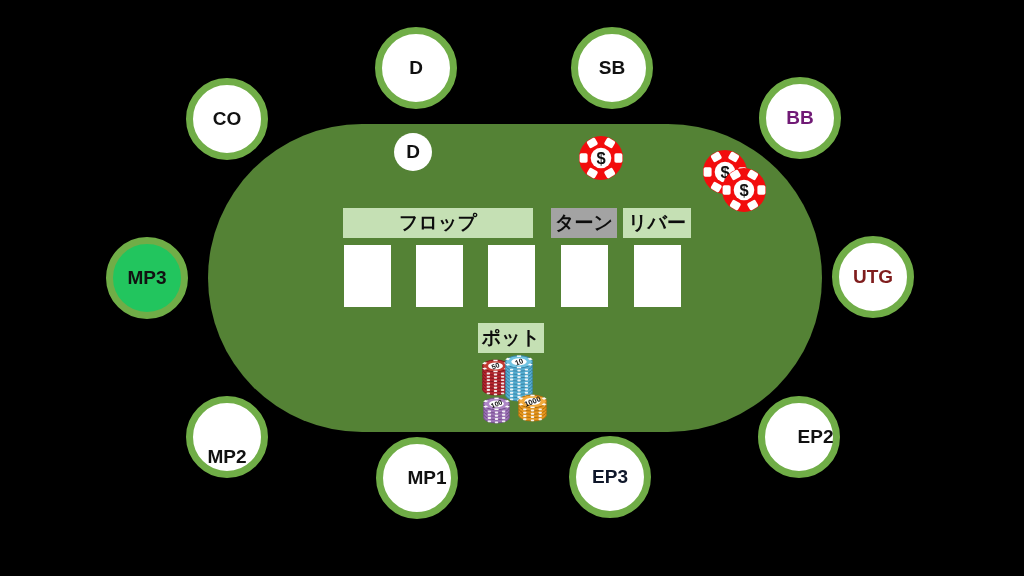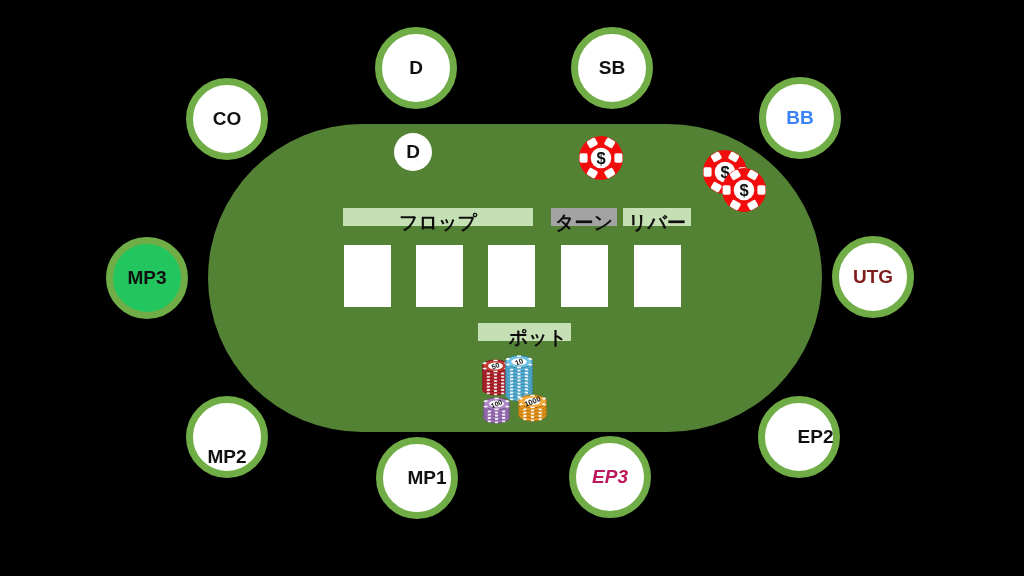--- a/index.html
+++ b/index.html
@@ -19,27 +19,27 @@
   }
   .seat span{
     font-weight:bold;font-size:19px;color:#111;letter-spacing:0px;
   }
   #dealer-button{
     position:absolute;left:394px;top:133px;width:38px;height:38px;border-radius:50%;
     background:#fff;display:flex;align-items:center;justify-content:center;
     font-weight:bold;font-size:19px;color:#111;
   }
   .board-label{
-    position:absolute;height:18px;background:#C5E0B4;color:#0d0d0d;
+    position:absolute;height:30px;background:#C5E0B4;color:#0d0d0d;
     font-weight:bold;font-size:19px;line-height:30px;text-align:center;
   }
   #flop-label{left:343px;top:208px;width:190px;}
   #turn-label{left:551px;top:208px;width:66px;}
   #river-label{left:623px;top:208px;width:68px;}
-  #pot-label{left:478px;top:323px;width:66px;padding-left:27px;}
+  #pot-label{left:478px;top:323px;width:66px;}
   .card{
     position:absolute;top:245px;width:47px;height:62px;background:#fff;
   }
   .chip-svg,.stack-svg{position:absolute;}
 </style>
 </head>
 <body>
 
 <div id="stage" style="background: rgb(0, 0, 0);">
   <div id="table" style="background: rgb(84, 130, 53);"></div>
@@ -50,30 +50,30 @@
   <div id="pot-label" class="board-label" style="background: rgb(197, 224, 180);">ポット</div>
 
   <div id="dealer-button">D</div>
 <div class="seat" style="left: 375px; top: 27px; border-color: rgb(112, 173, 71); background: rgb(255, 255, 255);">
       <span style="color: rgb(17, 17, 17);">D</span>
     </div>
     <div class="seat" style="left: 571px; top: 27px; border-color: rgb(112, 173, 71); background: rgb(255, 255, 255);">
       <span style="color: rgb(17, 17, 17);">SB</span>
     </div>
     <div class="seat" style="left: 759px; top: 77px; border-color: rgb(112, 173, 71); background: rgb(255, 255, 255);">
-      <span style="color: #3b82f6;">BB</span>
+      <span style="color: #701a75;">BB</span>
     </div>
     <div class="seat" style="left: 832px; top: 236px; border-color: rgb(112, 173, 71); background: rgb(255, 255, 255);">
       <span style="color: #7f1d1d;">UTG</span>
     </div>
     <div class="seat" style="left: 758px; top: 396px; border-color: rgb(112, 173, 71); background: rgb(255, 255, 255);">
       <span style="color: rgb(17, 17, 17); margin-left: 33px;">EP2</span>
     </div>
     <div class="seat" style="left: 569px; top: 436px; border-color: rgb(112, 173, 71); background: rgb(255, 255, 255);">
-      <span style="color: #be185d; font-style: italic;">EP3</span>
+      <span style="color: #0f172a;">EP3</span>
     </div>
     <div class="seat" style="left: 376px; top: 437px; border-color: rgb(112, 173, 71); background: rgb(255, 255, 255);">
       <span style="color: rgb(17, 17, 17); padding-left: 20px;">MP1</span>
     </div>
     <div class="seat" style="left: 186px; top: 396px; border-color: rgb(112, 173, 71); background: rgb(255, 255, 255);">
       <span style="color: rgb(17, 17, 17); margin-top: 40px;">MP2</span>
     </div>
     <div class="seat" style="left: 106px; top: 237px; border-color: rgb(112, 173, 71); background: #22c55e;">
       <span style="color: rgb(17, 17, 17);">MP3</span>
     </div>

